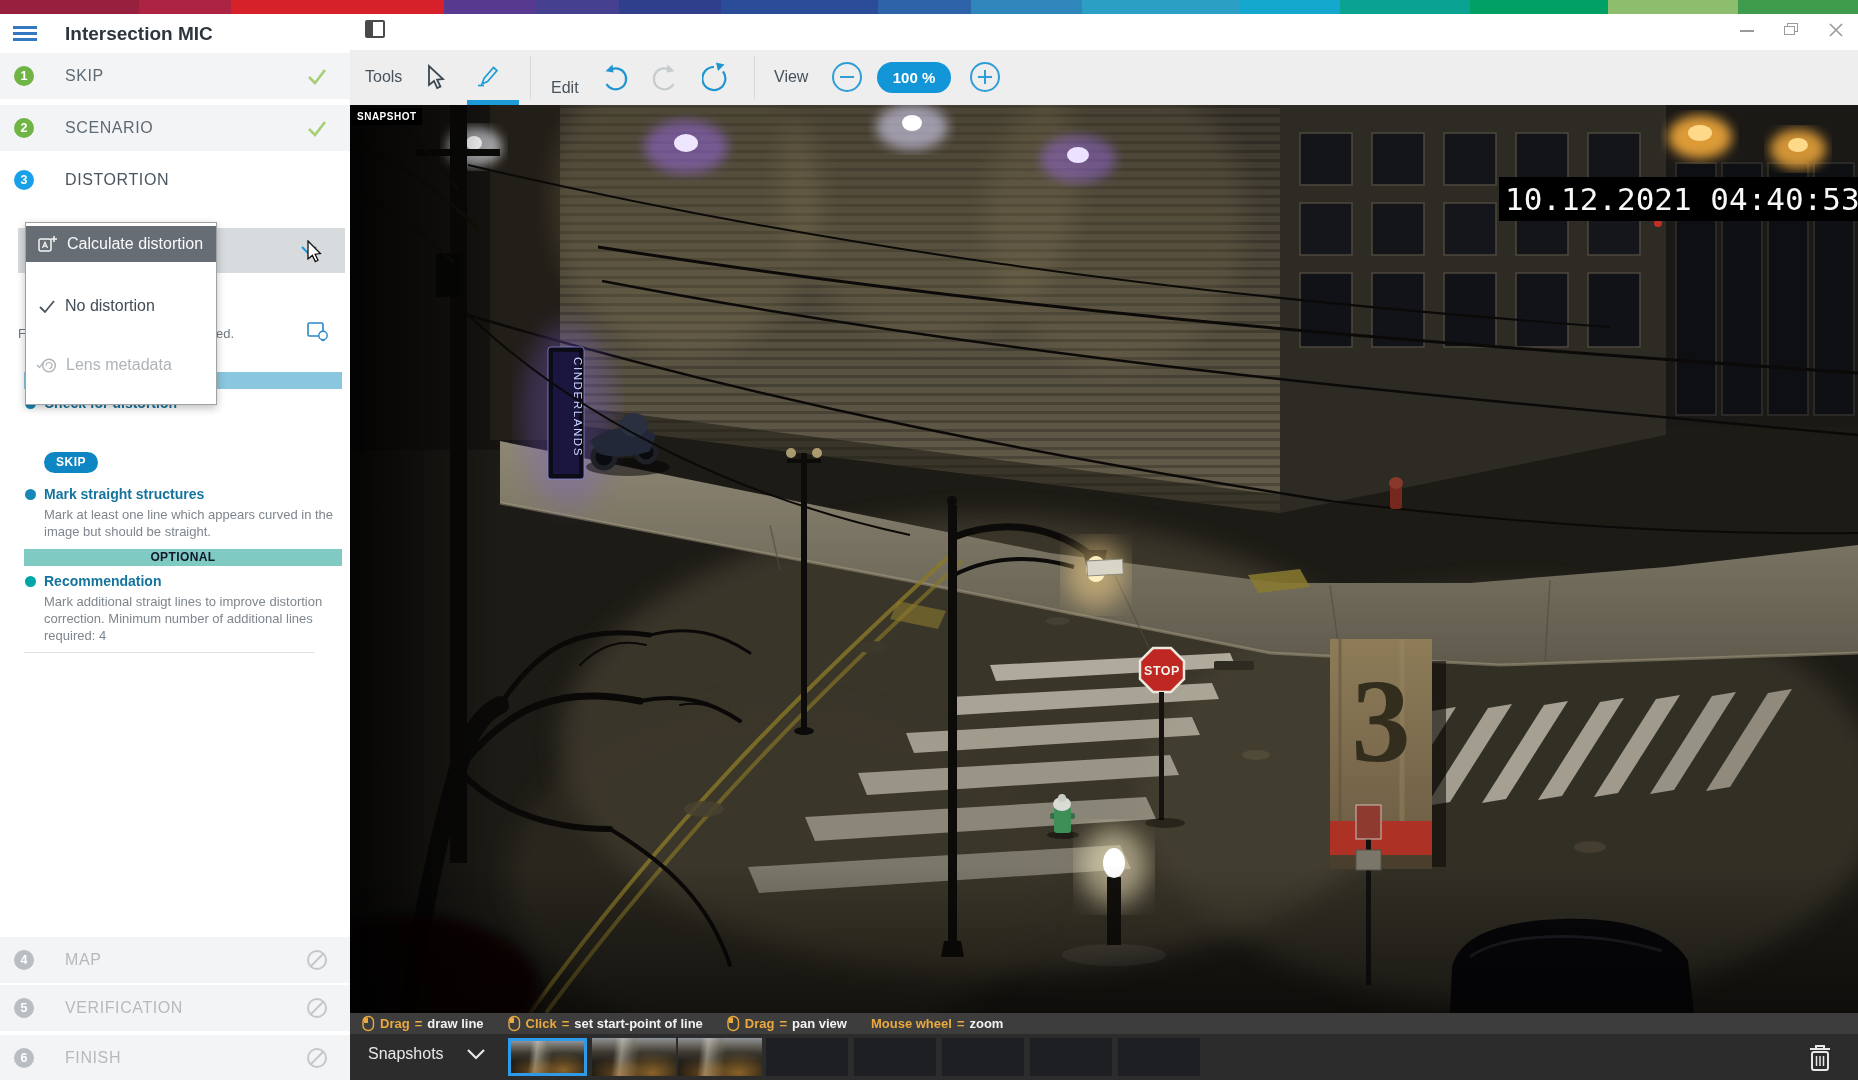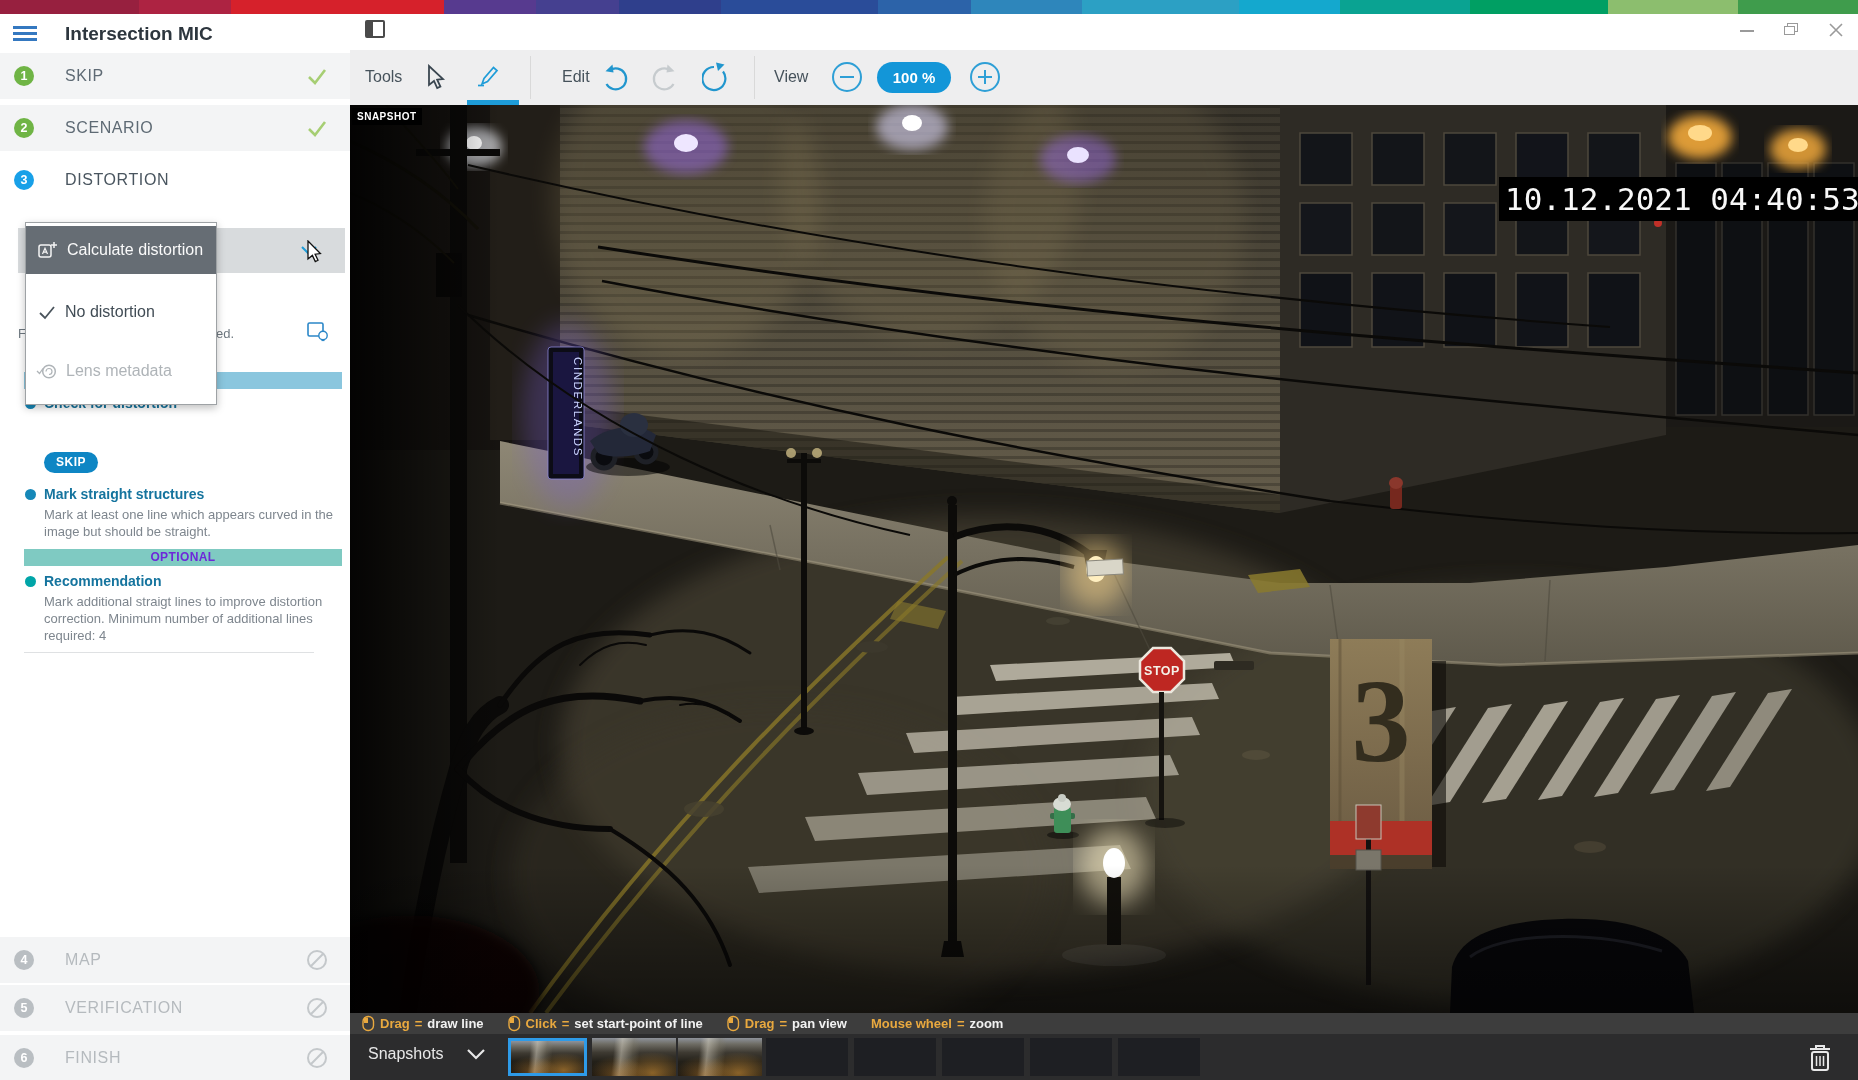--- a/index.html
+++ b/index.html
@@ -21,21 +21,21 @@
   .lbl-locked{color:#B5BABE !important;}
   .sec-head{position:absolute;font-size:14px;font-weight:bold;color:#15749E;}
   .sec-dot{position:absolute;width:11px;height:11px;border-radius:50%;}
   .sec-body{position:absolute;left:44px;width:296px;font-size:13px;line-height:17px;color:#7E868E;}
   .bar-label{position:absolute;left:24px;width:318px;height:17px;font-size:12px;font-weight:bold;
              text-align:center;line-height:17px;letter-spacing:.4px;}
   
   #dd-button{left:18px;top:228px;width:327px;height:45px;background:#D8DBDD;}
   #dd-panel{left:25px;top:222px;width:190px;height:181px;background:#fff;border:1px solid #9EA2A5;
             box-shadow:0 3px 8px rgba(0,0,0,.25);z-index:50;}
-  .dd-item{position:absolute;left:0;width:100%;height:48px;display:flex;align-items:center;font-size:16px;}
+  .dd-item{position:absolute;left:0;width:100%;height:36px;display:flex;align-items:center;font-size:16px;}
   
   #titlebar{left:350px;top:14px;width:1508px;height:36px;background:#fff;}
   #toolbar{left:350px;top:50px;width:1508px;height:55px;background:#EEEEEF;}
   .tb-label{font-size:16px;color:#46525B;}
   .tb-sep{position:absolute;top:6px;width:1px;height:43px;background:#D9D9D9;}
   .circle-btn{position:absolute;top:12px;width:30px;height:30px;border-radius:50%;border:2px solid #2E9FD6;box-sizing:border-box;}
   
   #snapshot-tag{left:352px;top:108px;background:#000;color:#fff;font-size:10px;font-weight:bold;
                 letter-spacing:.5px;padding:3px 5px;z-index:5;}
   #timestamp{left:1499px;top:177px;background:#000;color:#F8F8F8;font-family:"DejaVu Sans Mono",monospace;
@@ -163,21 +163,21 @@
 
   <span class="sec-dot" style="left:25px;top:384px;background:#1688B8;"></span>
   <div class="sec-head" style="left:44px;top:381px;">Check for distortion</div>
   <div class="abs" style="left:44px;top:438px;width:54px;height:21px;background:#0E86C4;border-radius:11px;color:#fff;
               font-size:12px;font-weight:bold;text-align:center;line-height:21px;letter-spacing:.5px;">SKIP</div>
 
   <span class="sec-dot" style="left:25px;top:475px;background:#1688B8;"></span>
   <div class="sec-head" style="left:44px;top:472px;">Mark straight structures</div>
   <div class="sec-body" style="top:492px;">Mark at least one line which appears curved in the image but should be straight.</div>
 
-  <div class="bar-label" style="top:535px;background:#7FCAC2;color:#6d28d9;">OPTIONAL</div>
+  <div class="bar-label" style="top:535px;background:#7FCAC2;color:#0f172a;">OPTIONAL</div>
 
   <span class="sec-dot" style="left:25px;top:562px;background:#00A5A8;"></span>
   <div class="sec-head" style="left:44px;top:559px;">Recommendation</div>
   <div class="sec-body" style="top:579px;">Mark additional straigt lines to improve distortion correction. Minimum number of additional lines required: 4</div>
 
   <div class="abs" style="left:24px;top:638px;width:290px;height:1px;background:#DFE1E3;"></div>
 </div>
 
 <div class="abs" id="dd-panel">
   <div class="dd-item" style="top:3px;background:#666D74;color:#FAFAFA;">
@@ -240,21 +240,21 @@
         </svg>
       </span>
   <span class="abs" style="left:126px;top:14px;">
     <svg width="26" height="26">
           <path d="M6,20 L8,14.5 L17.5,3.5 L21,6.5 L11.5,17.5 L6,20 Z" fill="none" stroke="#1E9CD8" stroke-width="1.7"></path>
       <line x1="2" y1="21.5" x2="8" y2="21.5" stroke="#1E9CD8" stroke-width="1.7"></line>
         </svg>
       </span>
   <span class="abs" style="left:117px;top:50px;width:52px;height:5px;background:#1E9CD8;"></span>
   <span class="tb-sep" style="left:180px;"></span>
-  <span class="abs tb-label" style="left:201px;top:18px;margin-left:11px;">Edit</span>
+  <span class="abs tb-label" style="left:201px;top:29px;">Edit</span>
   <span class="abs" style="left:250px;top:13px;">
     <svg width="30" height="30">
           <path d="M10,7 A10.5,10.5 0 1,1 6.5,21" fill="none" stroke="#2196CE" stroke-width="2.2"></path>
       <polygon points="12.5,1.5 13.5,9.5 5.5,8.2" fill="#2196CE"></polygon>
         </svg>
       </span>
   <span class="abs" style="left:300px;top:13px;">
     <svg width="30" height="30" style="transform:scaleX(-1);">
           <path d="M10,7 A10.5,10.5 0 1,1 6.5,21" fill="none" stroke="#C6CBCE" stroke-width="2.2"></path>
       <polygon points="12.5,1.5 13.5,9.5 5.5,8.2" fill="#C6CBCE"></polygon>

